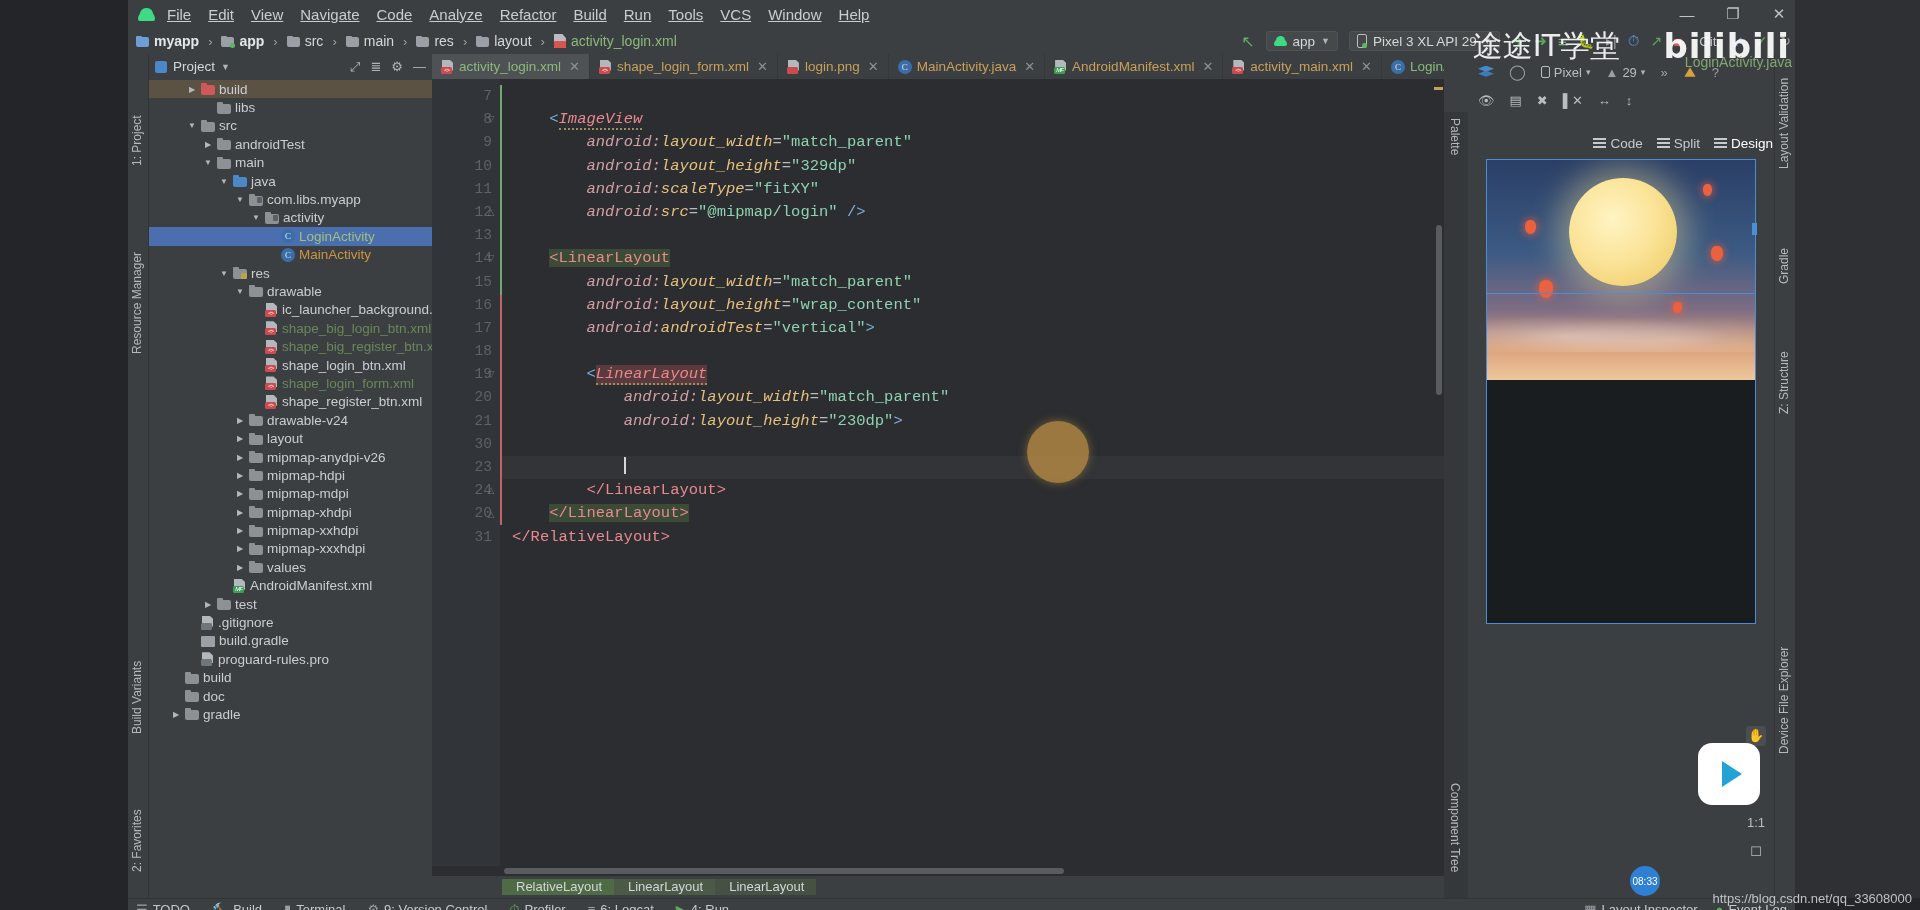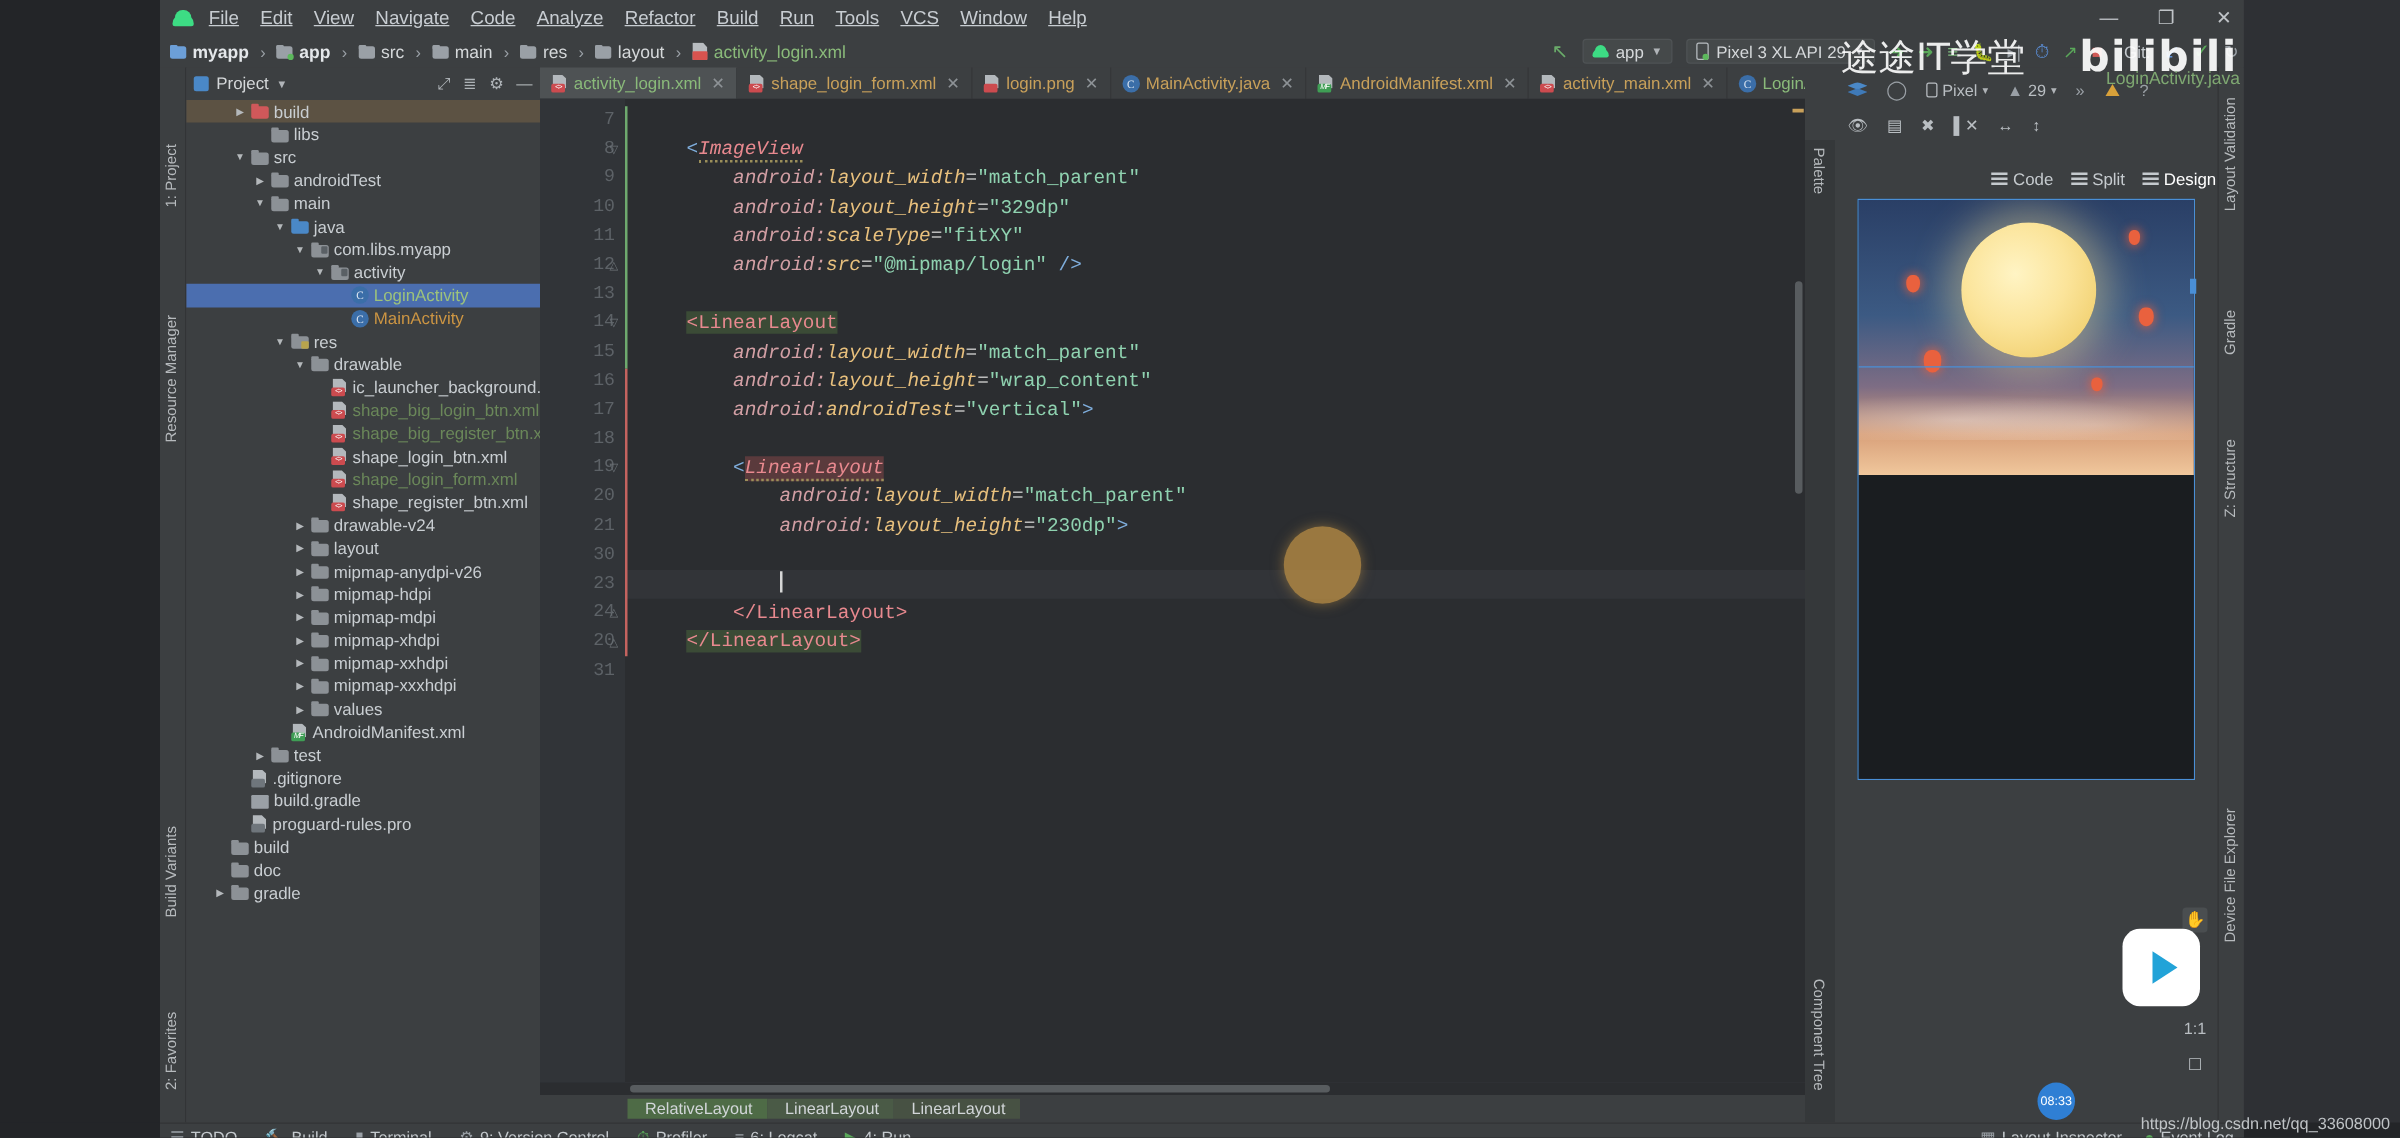--- a/index.html
+++ b/index.html
@@ -896,20 +896,21 @@
               <div class="cline">        <span class="k-attr">android:</span><span class="k-attrname">layout_height</span>=<span class="k-str">"wrap_content"</span></div>
               <div class="cline">        <span class="k-attr">android:</span><span class="k-attrname">androidTest</span>=<span class="k-str">"vertical"</span><span class="k-br">&gt;</span></div>
               <div class="cline"></div>
               <div class="cline">        <span class="k-br">&lt;</span><span class="k-tag squig hl-red">LinearLayout</span></div>
               <div class="cline">            <span class="k-attr">android:</span><span class="k-attrname">layout_width</span>=<span class="k-str">"match_parent"</span></div>
               <div class="cline">            <span class="k-attr">android:</span><span class="k-attrname">layout_height</span>=<span class="k-str">"230dp"</span><span class="k-br">&gt;</span></div>
               <div class="cline"></div>
               <div class="cline cur">            <span class="caret-bar"></span></div>
               <div class="cline">        <span class="k-tag-plain">&lt;/LinearLayout&gt;</span></div>
               <div class="cline">    <span class="k-tag-plain hl-green">&lt;/LinearLayout&gt;</span></div>
+              <div class="cline"><span class="k-tag-plain">&lt;/RelativeLayout&gt;</span></div>
             </div>
           <div class="scroll-v">
             <div class="thumb"></div>
             <div class="mark-y" style="top:8px"></div>
           </div>
         </div>
 
         <div class="hscroll">
           <div class="thumb"></div>
         </div>

